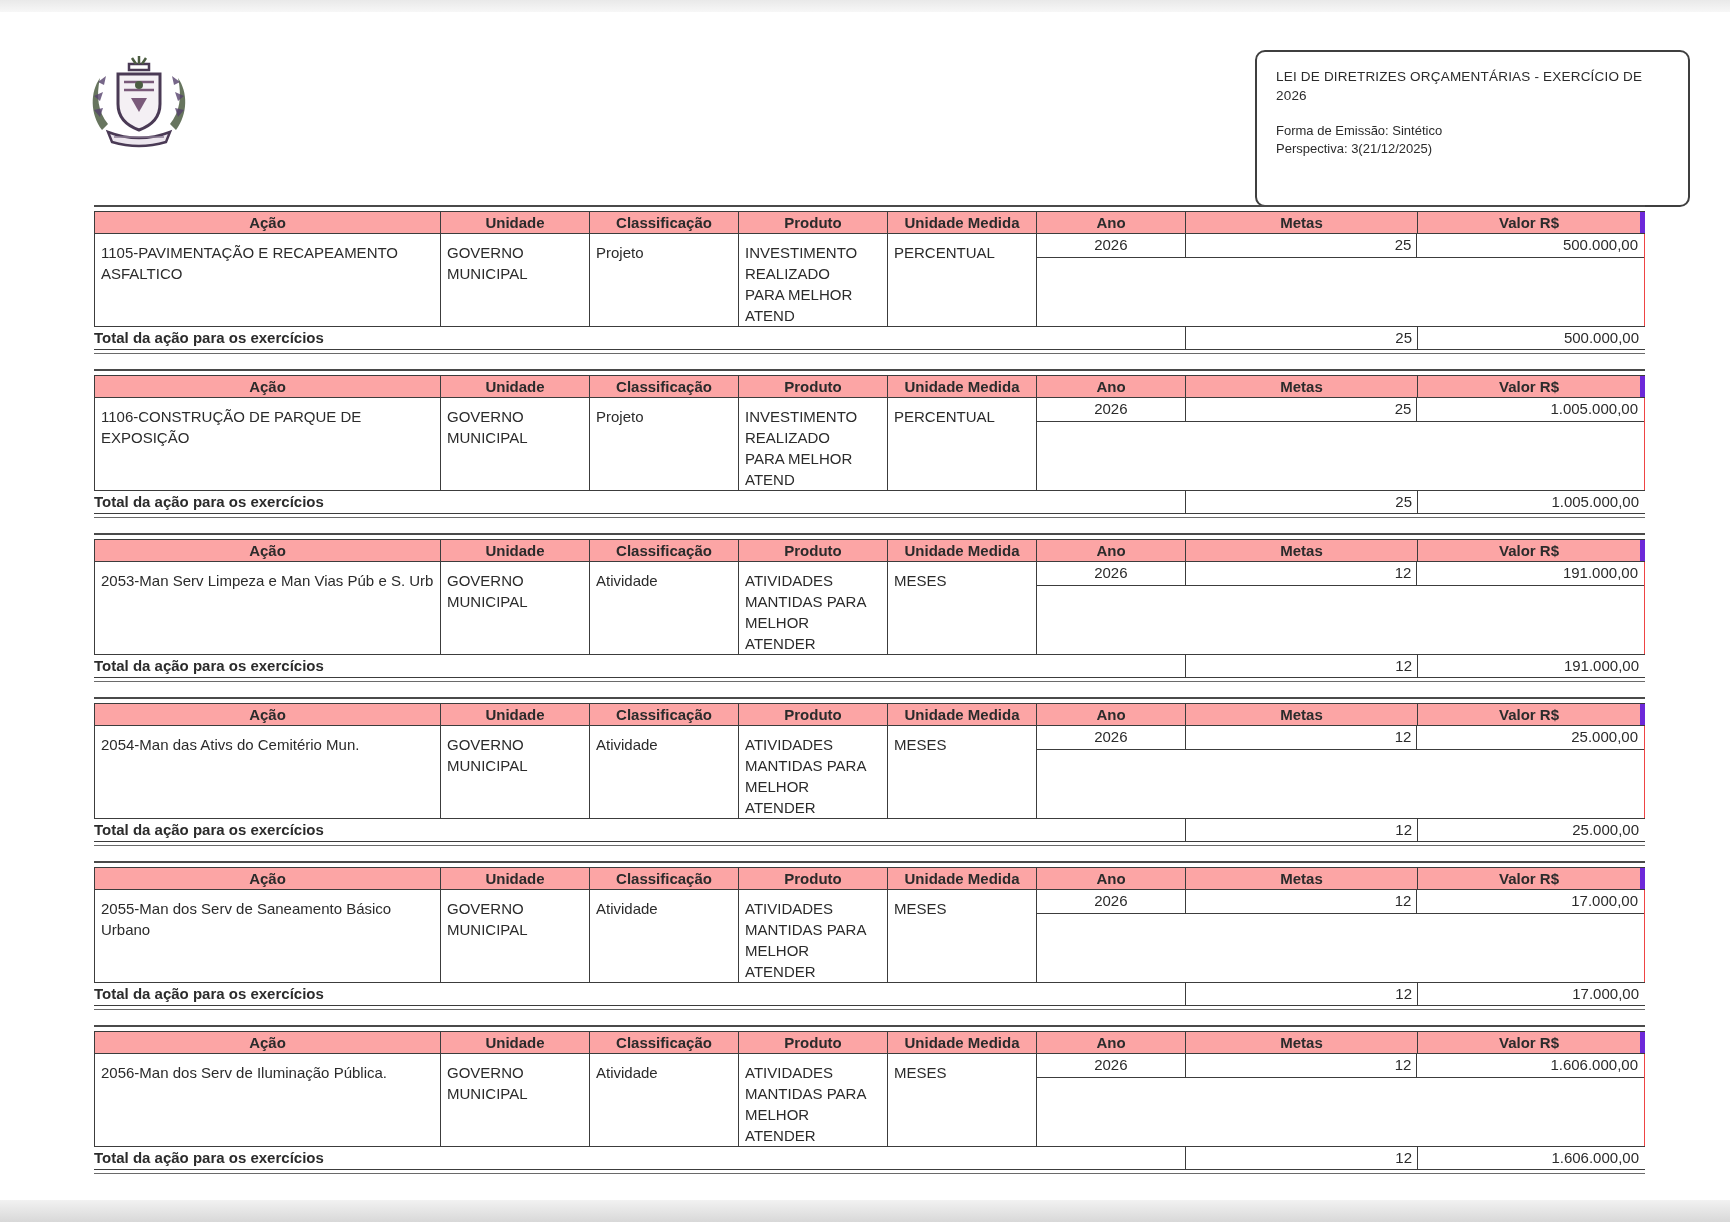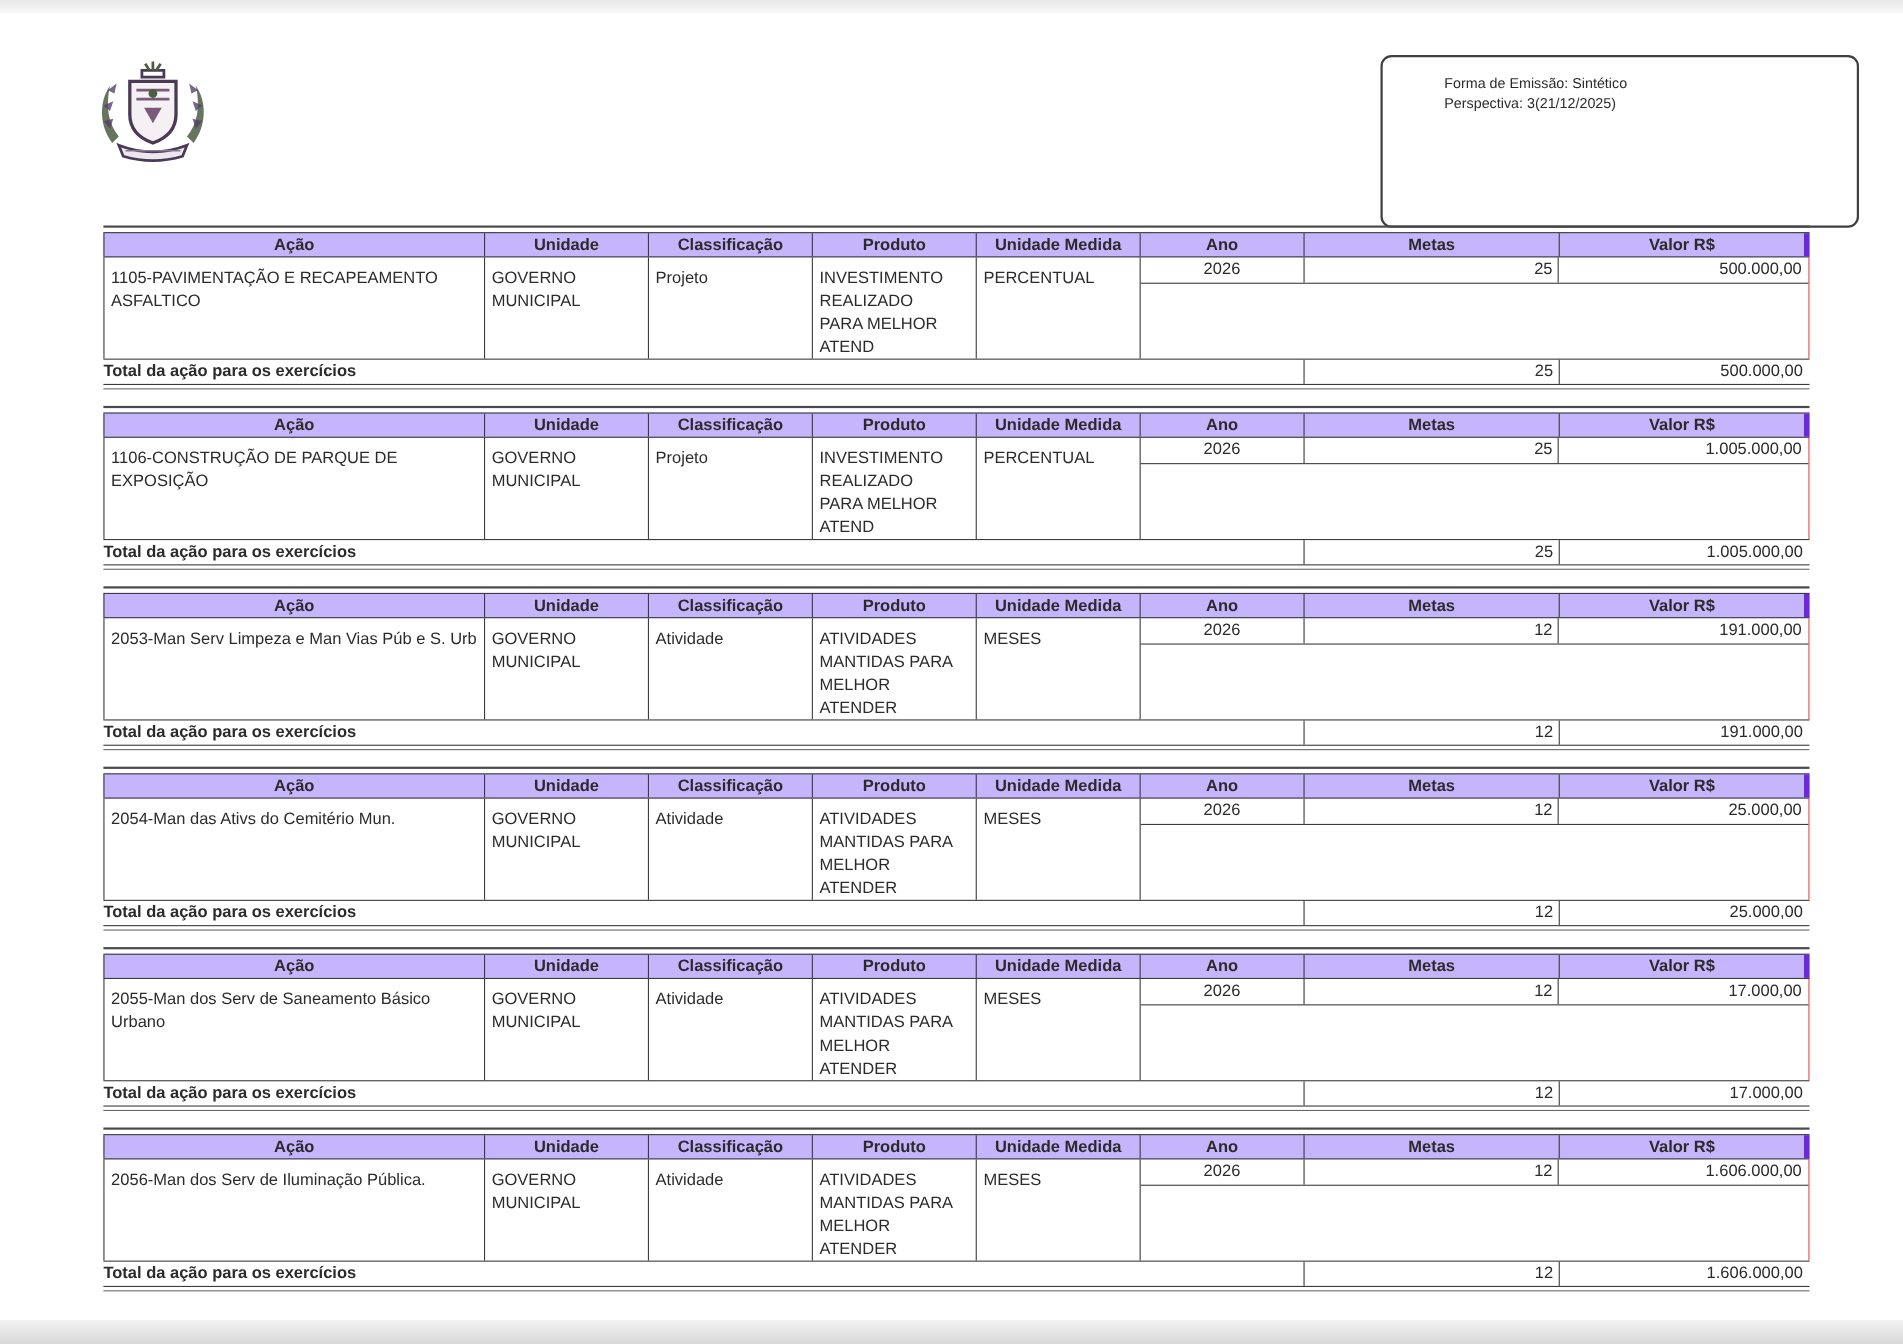--- a/index.html
+++ b/index.html
@@ -21,31 +21,31 @@
   .lh-text { position:absolute; left:226px; top:52px; font-style:italic; }
   .lh-title { font-size:19px; font-weight:bold; letter-spacing:.3px; margin-bottom:9px; }
   .lh-line  { font-size:15.5px; margin-bottom:6px; }
 
   .report-box {
     position:absolute; left:1255px; top:50px; width:435px; height:157px;
     border:2.5px solid #3f3f3f; border-radius:10px;
     padding:15px 16px 0 19px;
   }
   .rb-title { font-size:13.5px; letter-spacing:.2px; line-height:19px; margin-bottom:17px; }
-  .rb-line  { font-size:13px; line-height:18px;margin-left:37px; }
+  .rb-line  { font-size:13px; line-height:18px; }
 
   
   .sections { position:absolute; left:94px; top:205px; width:1551px; }
   .sec { margin-bottom:15px; }
   .rule  { height:2px; background:#4a4a4a; }
   .rule2 { height:1px; background:#6a6a6a; margin-top:3px; }
 
   .hdr-row {
     display:flex; margin-top:4px;
-    background:#c4b5fd;
+    background:#fca5a5;
     border-top:1.5px solid #3c3c3c;
     border-bottom:1.5px solid #3c3c3c;
     font-weight:bold; font-size:15px;
     height:23px; line-height:21px; text-align:center;
   }
   .hdr-row > div { border-right:1px solid #3c3c3c; }
   .hdr-row > div:first-child { border-left:1px solid #3c3c3c; }
   .hdr-row > div:last-child { border-right:5px solid #6d28d9; }
 
   .w-acao   { width:347px; }
@@ -93,20 +93,21 @@
     <path d="M40 30 h30 M40 38 h30" stroke="#7a5a7a" stroke-width="2.5" fill="none"></path>
     <path d="M47 46 l8 14 l8 -14 Z" fill="#7a5a7a"></path>
     <circle cx="55" cy="33" r="4" fill="#4c5d42"></circle>
 
     <path d="M24 80 q31 12 62 0 l-4 10 q-27 8 -54 0 Z" fill="#ece6ee" stroke="#4a3a55" stroke-width="2.5"></path>
     <path d="M30 85 h50" stroke="#8a7a92" stroke-width="1.5"></path>
   </svg>
 
 
   <div class="report-box">
+    <div class="rb-title">LEI DE DIRETRIZES ORÇAMENTÁRIAS - EXERCÍCIO DE 2026</div>
     <div class="rb-line">Forma de Emissão: Sintético</div>
     <div class="rb-line">Perspectiva: 3(21/12/2025)</div>
   </div>
 </div>
 
 <div class="sections" id="sections">
   <div class="sec">
     <div class="rule"></div>
 
     <div class="hdr-row">

